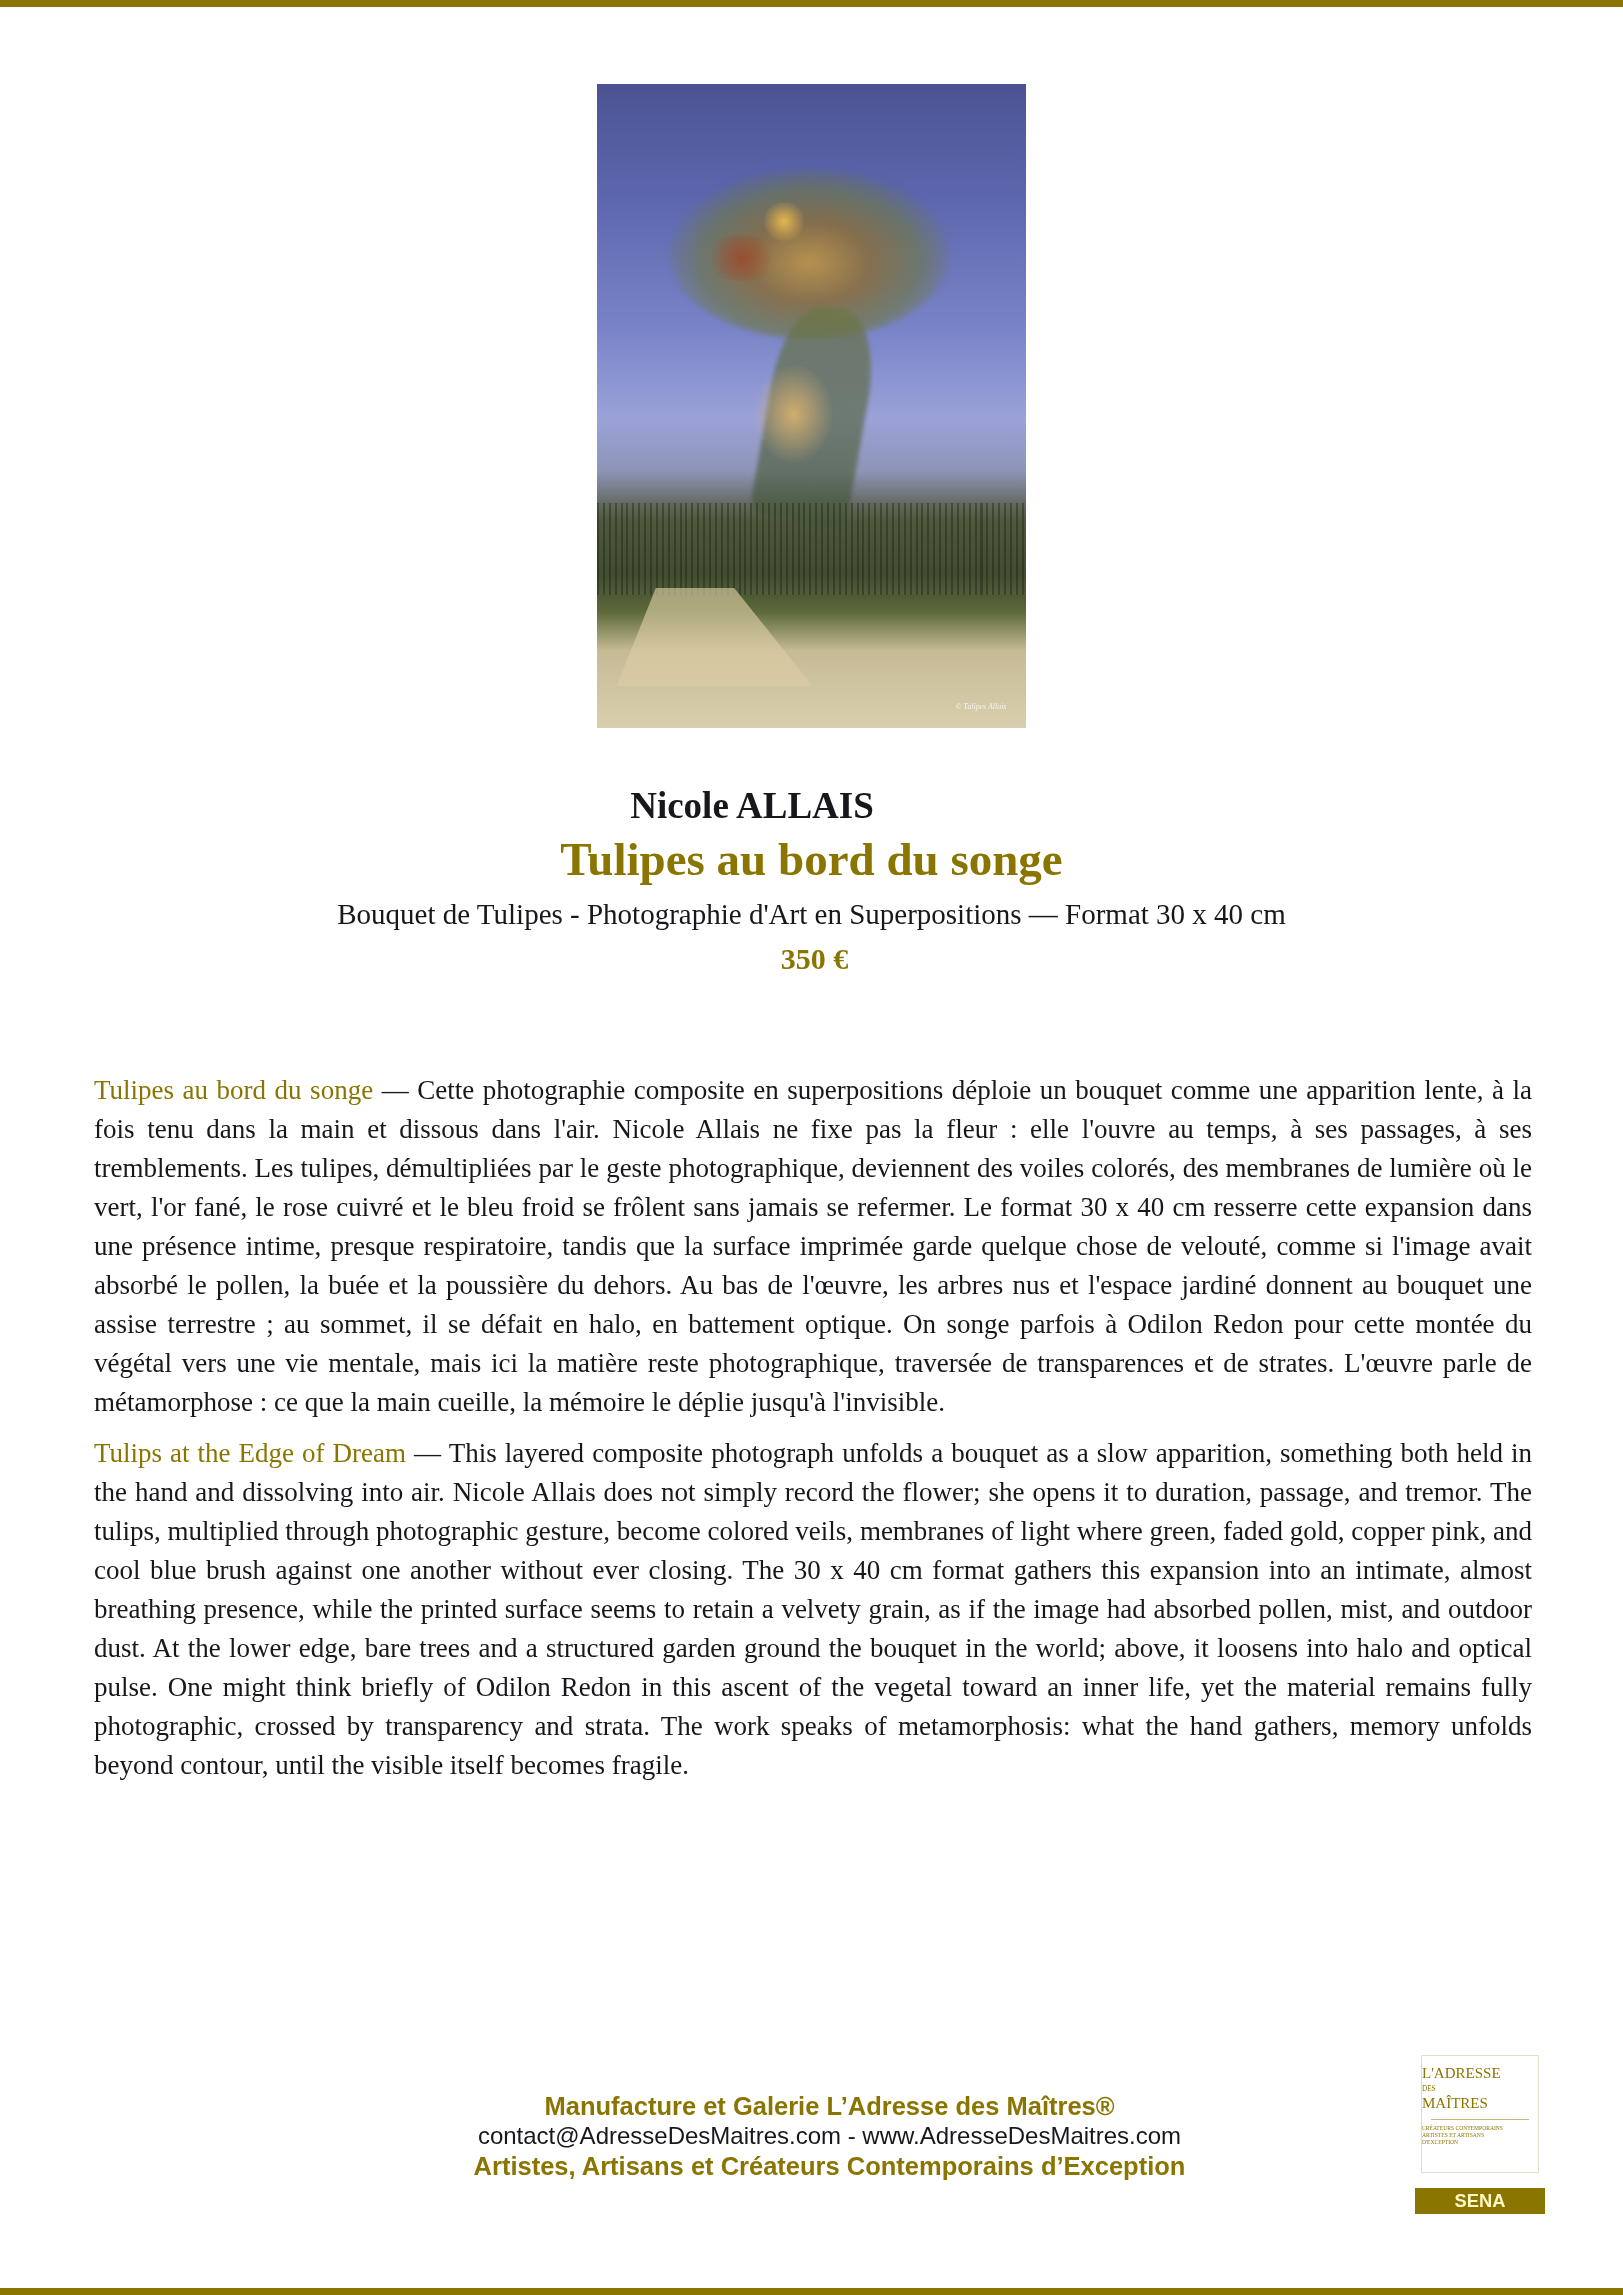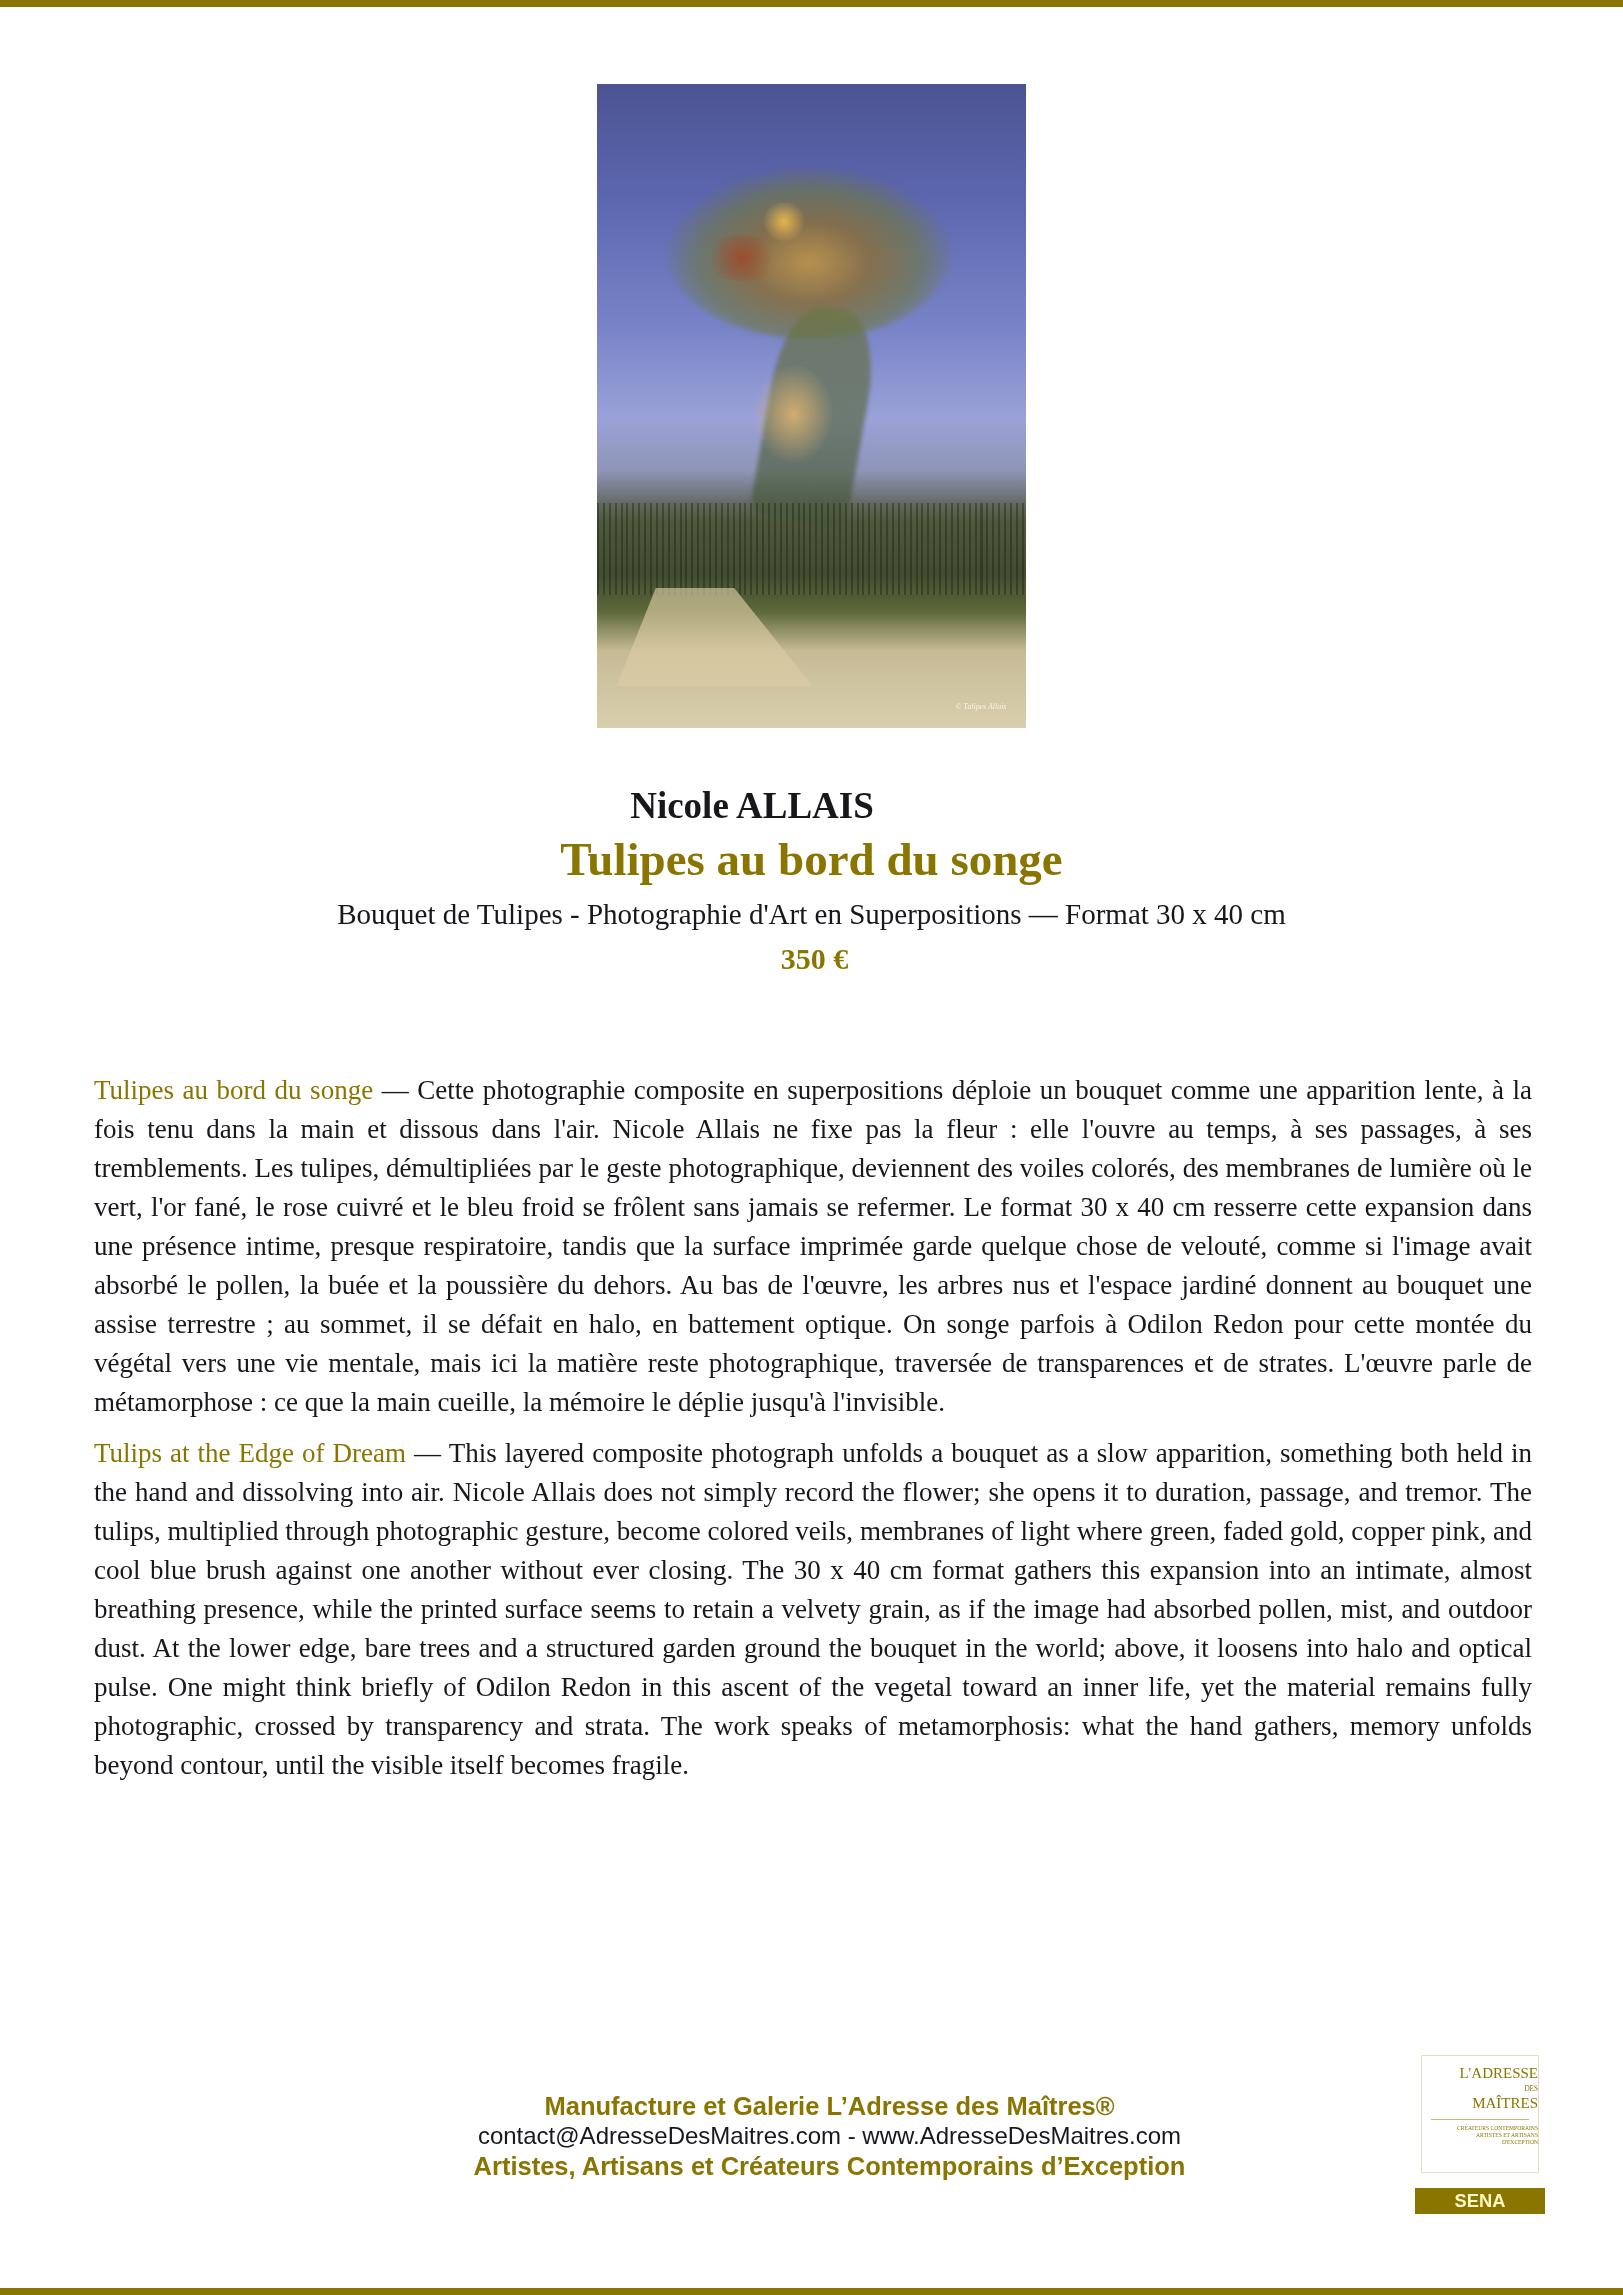--- a/index.html
+++ b/index.html
@@ -75,21 +75,21 @@
 
   .footer-text {
     position: absolute; left: 0; width: 1623px; top: 2091px; text-align: center;
     font-family: "Liberation Sans", sans-serif; font-size: 24px; line-height: 30px; padding-left: 18px;
   }
   .footer-text .gold { color: #8a7500; font-weight: bold; font-size: 25.5px; }
   .footer-text .plain { color: #17171c; }
 
   .logo {
     position: absolute; left: 1421px; top: 2055px; width: 118px; height: 118px; box-sizing: border-box;
-    border: 1.3px solid #e4dcc4; text-align: right; color: #8a7500;
+    border: 1.3px solid #e4dcc4; text-align: left; color: #8a7500;
     font-family: "Liberation Serif", serif;
   }
   .logo .l1 { font-size: 15px; margin-top: 9.2px; line-height: 17px; }
   .logo .l2 { font-size: 7.2px; line-height: 9.2px; margin-top: 2.6px; }
   .logo .l3 { font-size: 15px; line-height: 17px; margin-top: 1.3px; }
   .logo .rule { width: 98px; height: 0.7px; background: #c9b77a; margin: 6.5px auto 5.2px auto; }
   .logo .l4 { font-size: 5.6px; line-height: 7.2px; }
   .sena {
     position: absolute; left: 1415px; top: 2188px; width: 130px; height: 26px; background: #8a7500;
     color: #fef9c3; text-align: center; font-family: "Liberation Sans", sans-serif; font-weight: bold;

